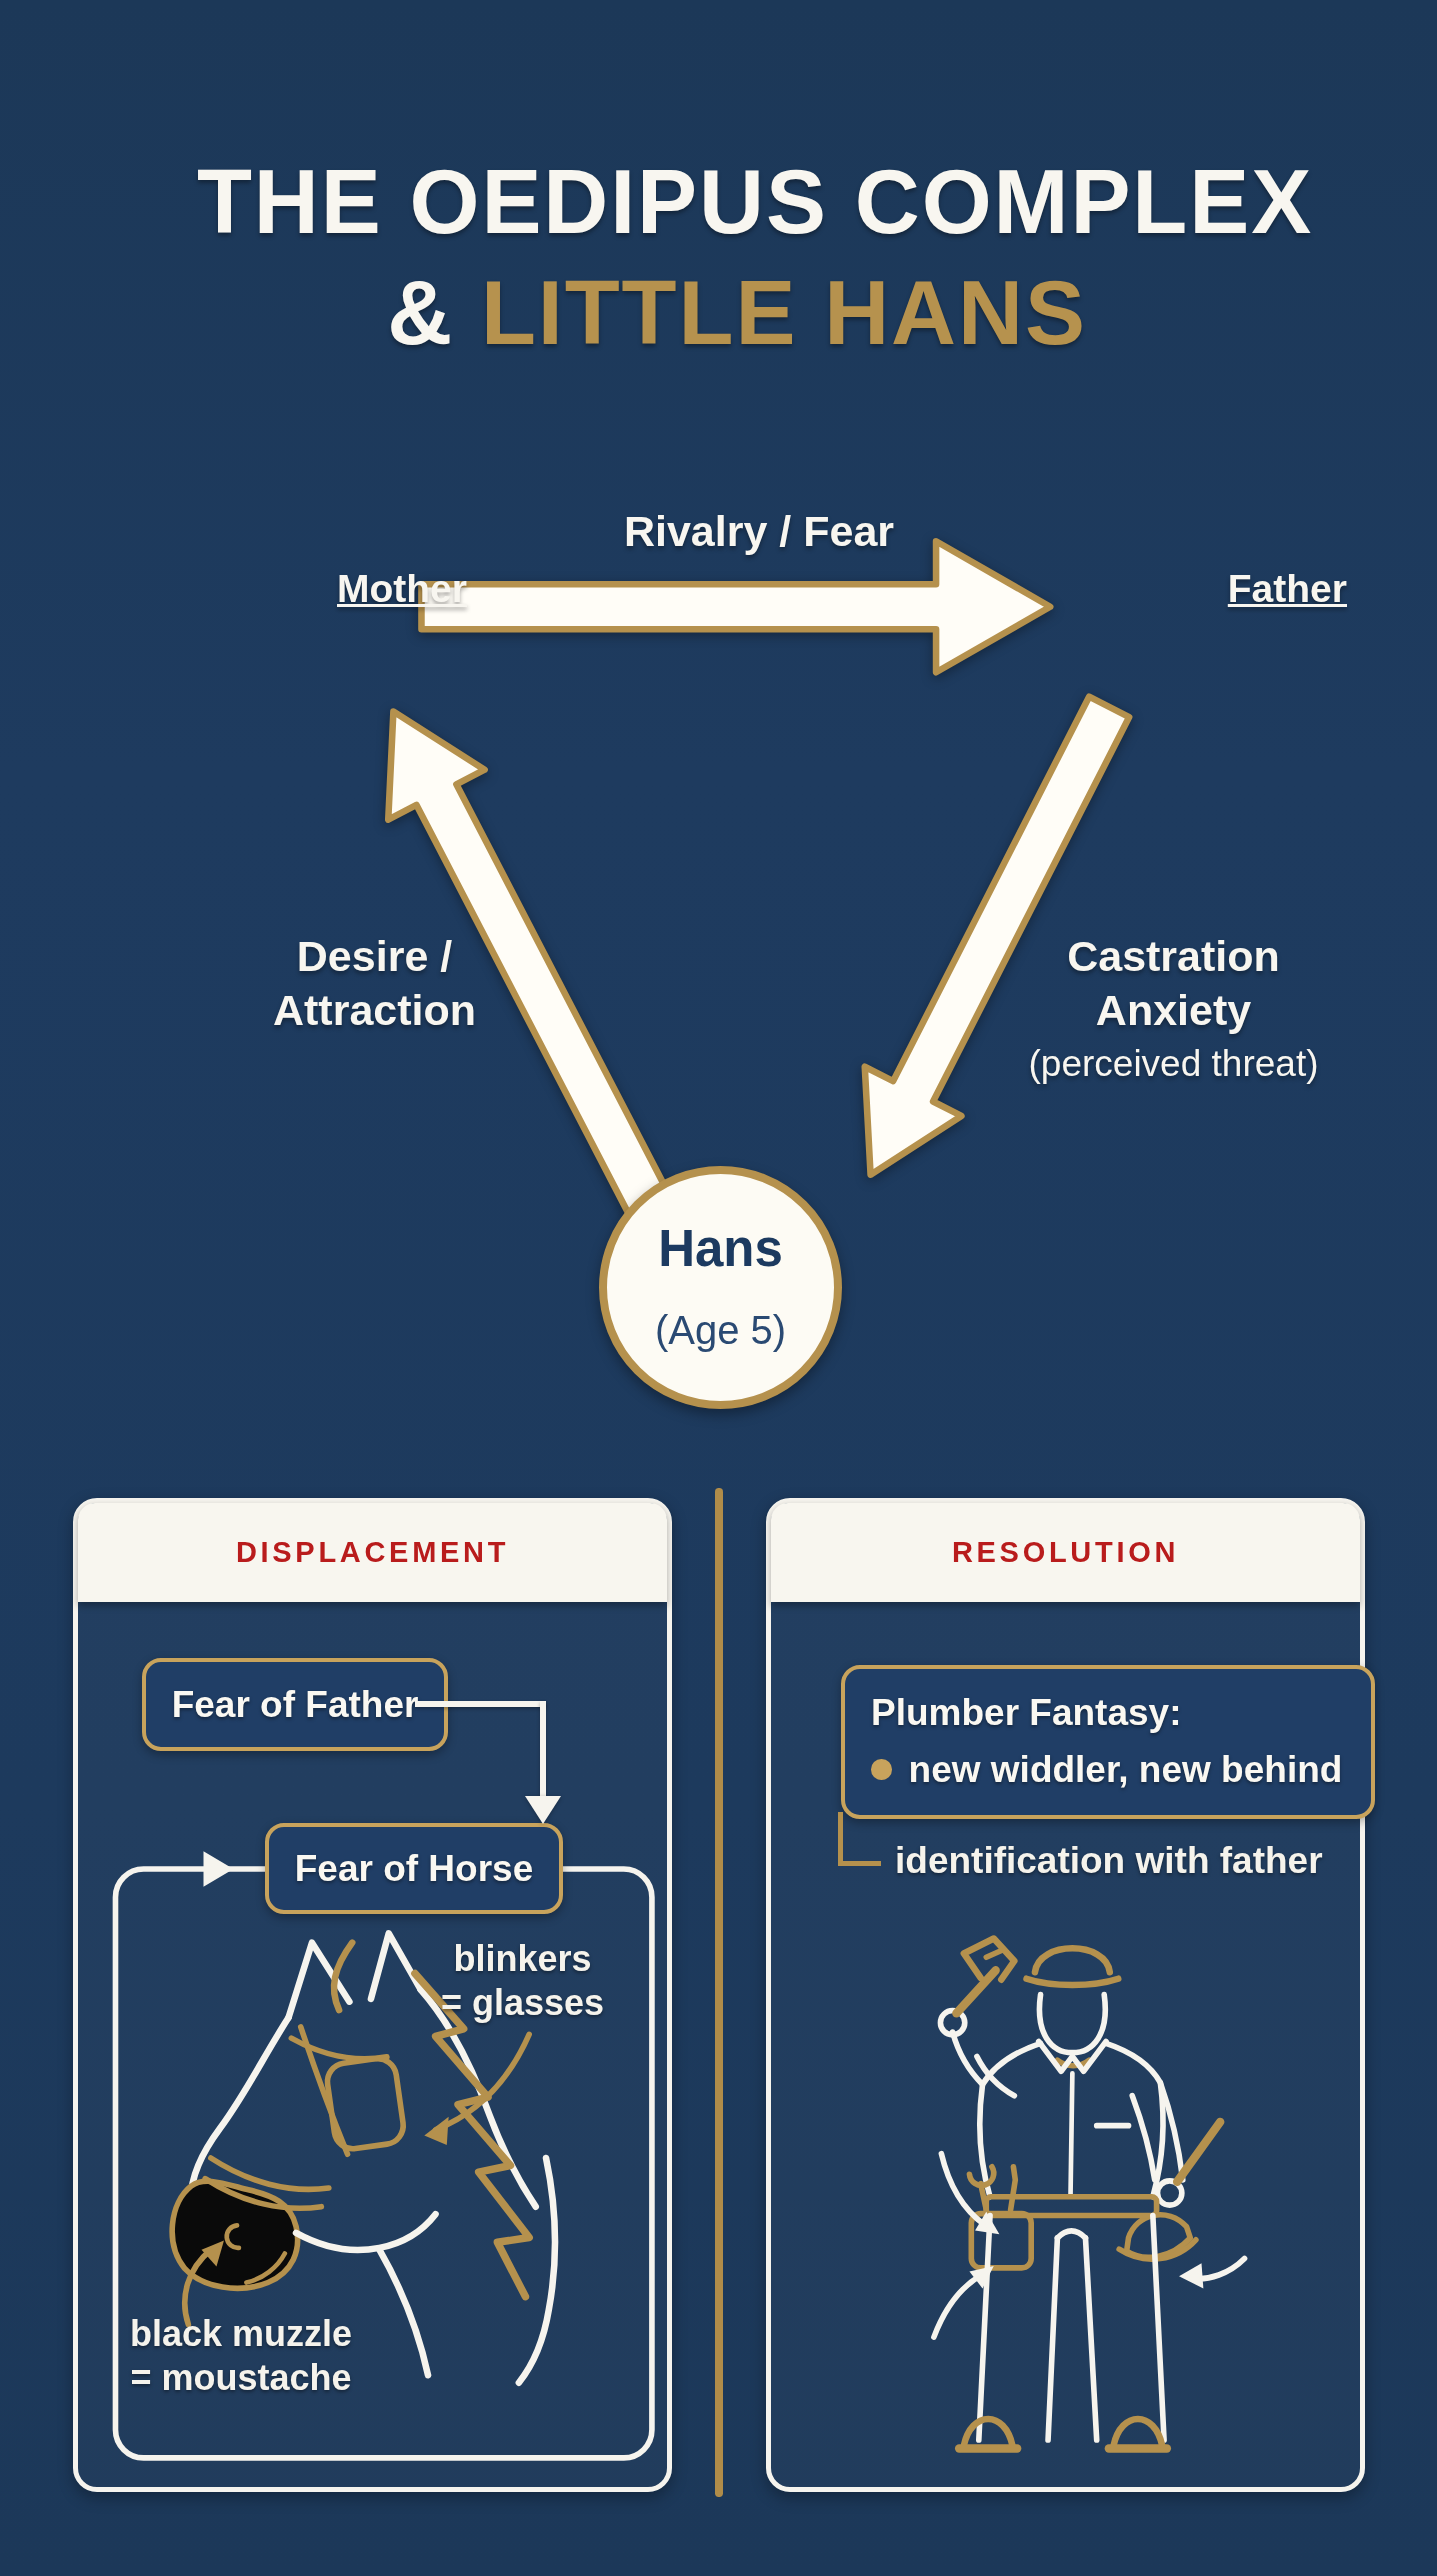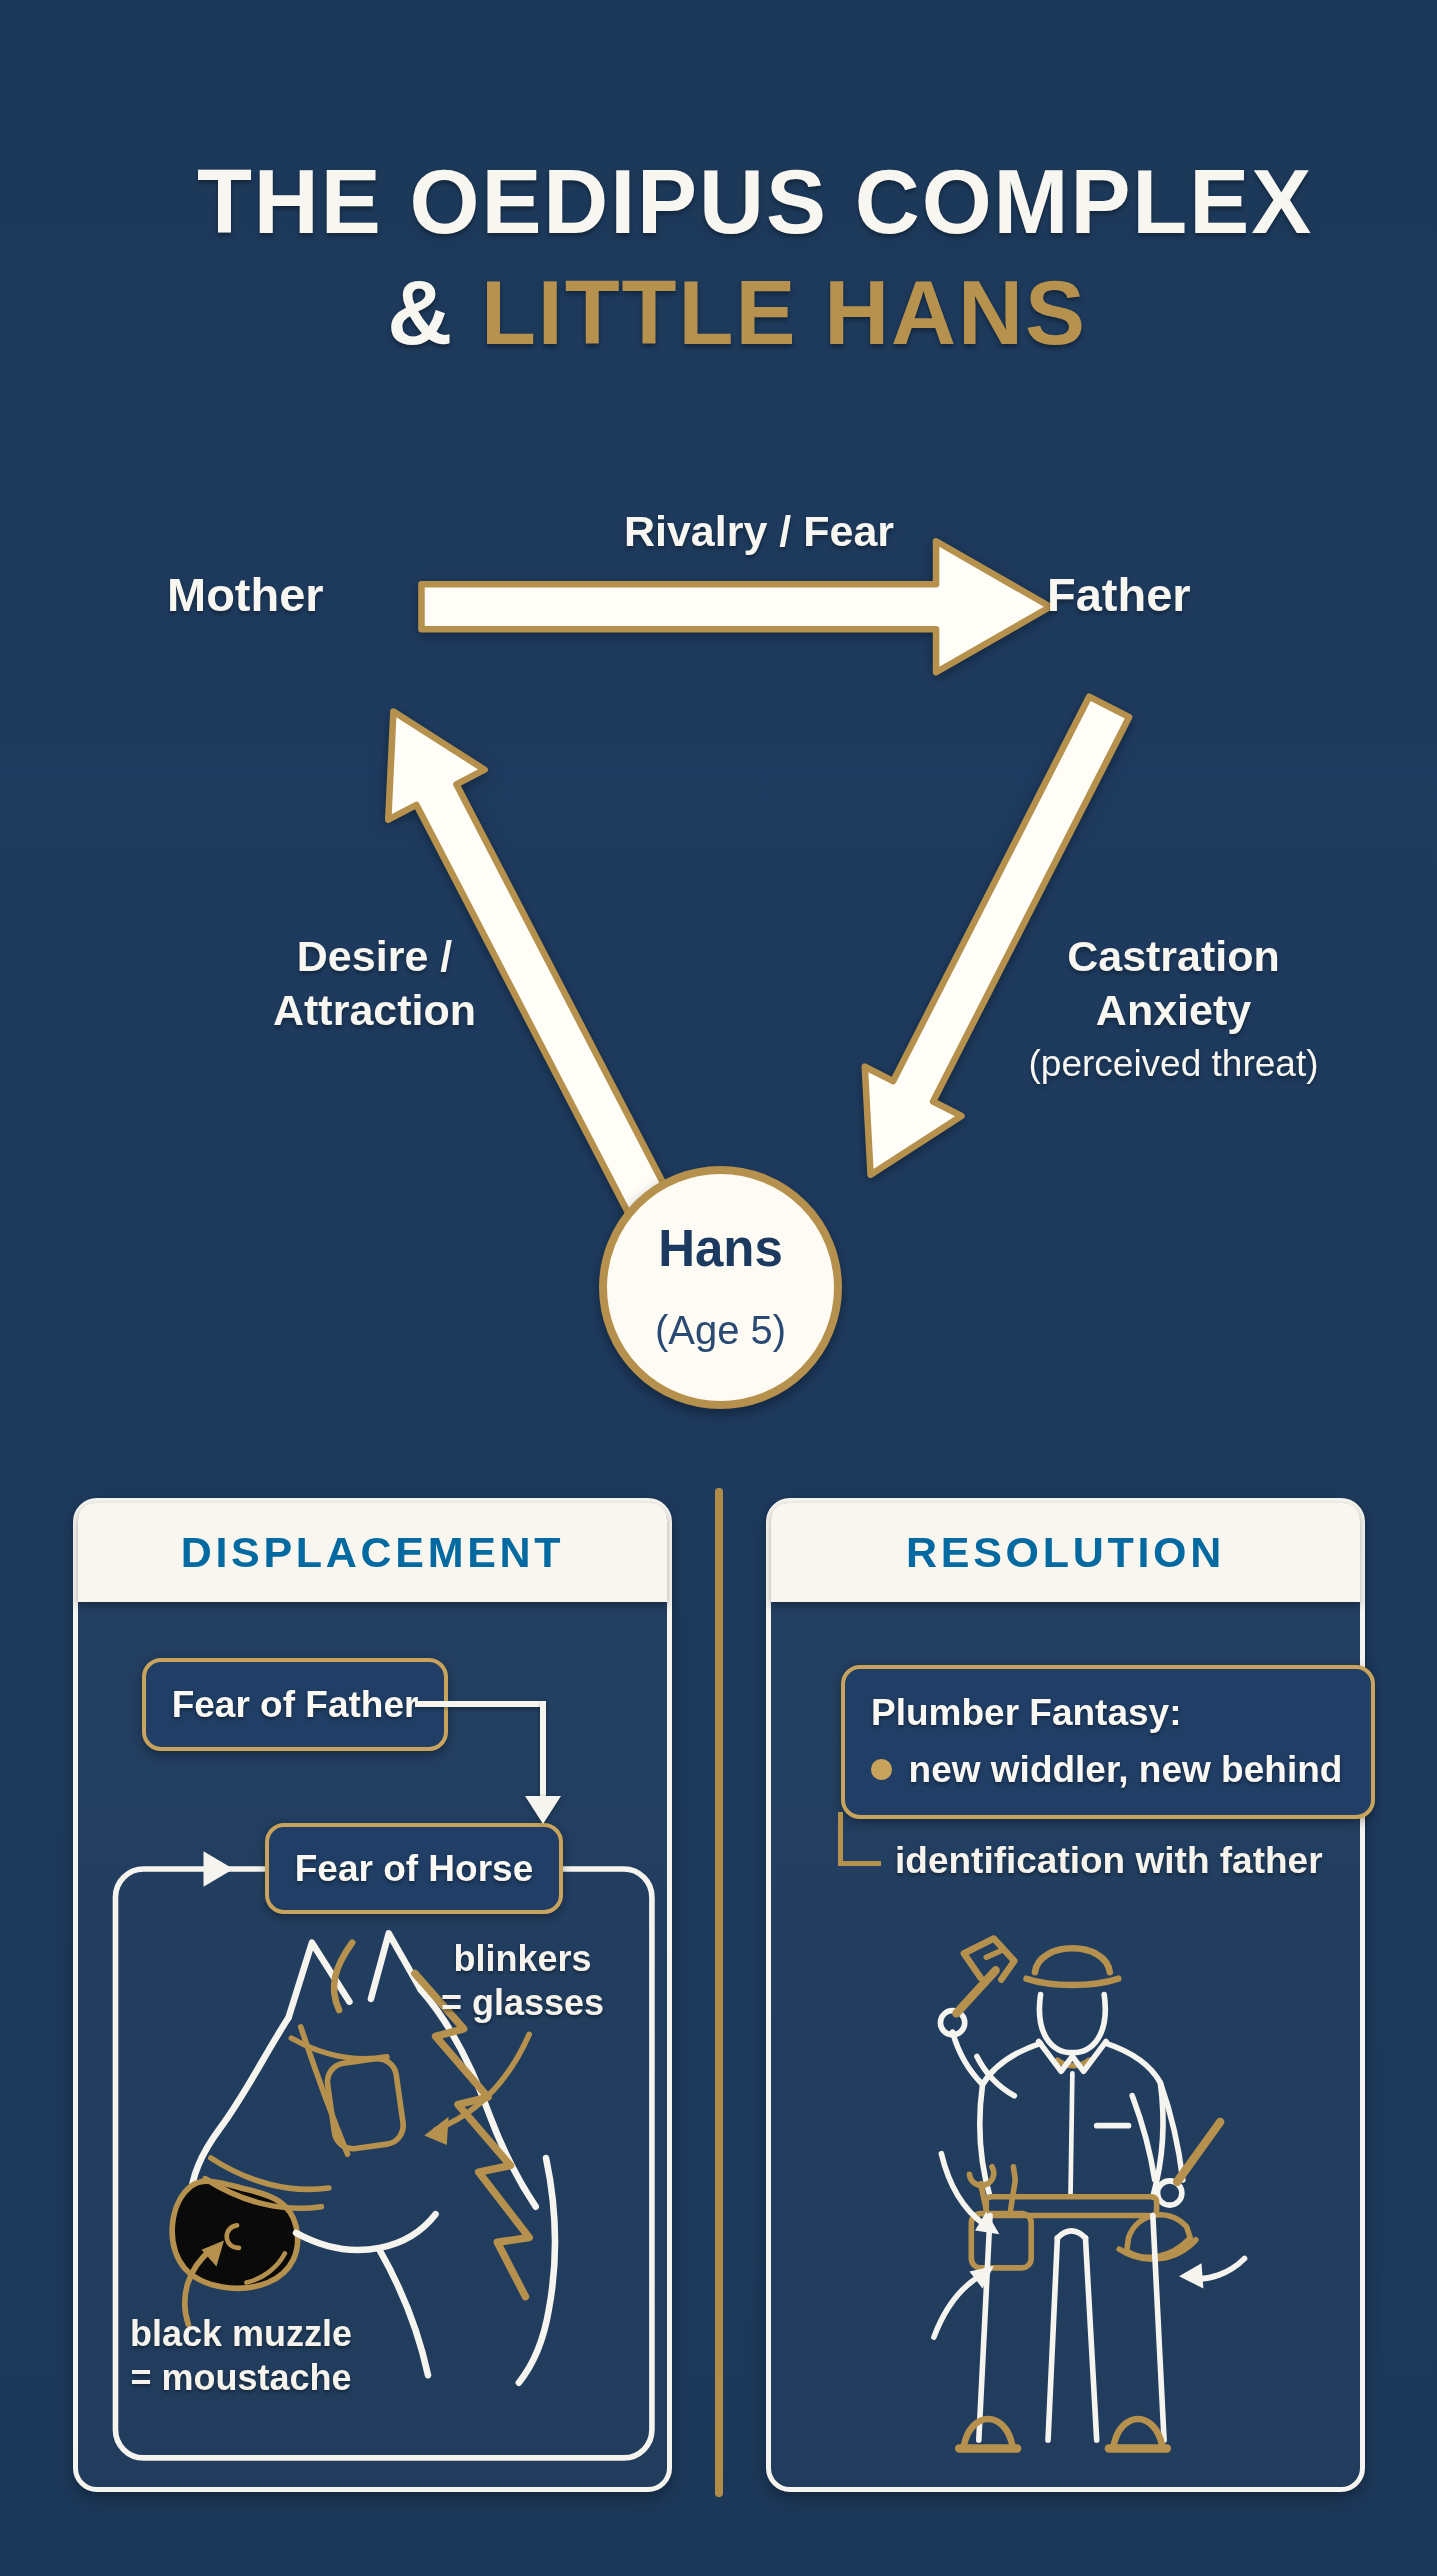--- a/index.html
+++ b/index.html
@@ -7,38 +7,38 @@
     position:relative;width:1438px;height:2576px;overflow:hidden;
     background:linear-gradient(180deg,#1c3858 0%,#1e3b5f 30%,#1d3a5d 70%,#1c3859 100%);
     font-family:"Liberation Sans","DejaVu Sans",sans-serif;
   }
   .abs{position:absolute;}
   .ctr{display:flex;align-items:center;justify-content:center;gap:32px;}
   .white-t{color:#f8f6f0;text-shadow:0 2.8px 4.7px rgba(0,0,0,.35);padding-left:36px;}
   .gold-t{color:#b6924e;text-shadow:0 2.8px 4.7px rgba(0,0,0,.35);}
   .title-line{width:100%;text-align:center;font-weight:bold;font-size:90px;letter-spacing:1.9px;line-height:1.0;}
   .tri-label{font-weight:bold;font-size:43px;line-height:1.26;text-align:center;}
-  .node-label{font-weight:bold;font-size:47px;text-align:left;}
+  .node-label{font-weight:bold;font-size:39px;text-align:right;text-decoration:underline;}
   .hans-circle{
     left:599px;top:1166px;width:243px;height:243px;border-radius:50%;
     background:#fdfbf4;border:8.4px solid #b5914d;box-sizing:border-box;
     flex-direction:column;box-shadow:0 5.6px 13px rgba(0,0,0,.35);z-index:5;
   }
   .hans-name{font-weight:bold;font-size:51px;color:#1c3a60;line-height:1.05;}
   .hans-age{font-size:40px;color:#2a4a73;line-height:1.15;}
   .panel{
     top:1498px;width:599px;height:994px;border:5.6px solid #f6f4ee;border-radius:24px;
     box-sizing:border-box;background:rgba(255,255,255,0.025);box-shadow:0 5.6px 15px rgba(0,0,0,.3);
   }
   .panel-header{
     position:absolute;top:0;left:0;right:0;height:99px;background:#f8f6ef;
     border-radius:17px 17px 0 0;display:flex;align-items:center;justify-content:center;
     box-shadow:0 3.7px 7.5px rgba(0,0,0,.3);
   }
-  .panel-title{font-weight:bold;font-size:43px;letter-spacing:3.7px;color:#0369a1;}
+  .panel-title{font-weight:bold;font-size:29px;letter-spacing:3.7px;color:#b91c1c;}
   .gold-box{
     border:4.7px solid #c8a35c;border-radius:19px;background:#203e66;box-sizing:border-box;
     box-shadow:0 3.7px 9.4px rgba(0,0,0,.3);z-index:3;margin-left:33px;
   }
   .gold-box .bx-label{font-weight:bold;font-size:37px;color:#faf8f2;text-shadow:0 1.9px 3.7px rgba(0,0,0,.4);}
   .wline{background:#f6f4ee;box-shadow:0 1.9px 3.7px rgba(0,0,0,.3);z-index:4;}
   .gline{background:#b5914d;z-index:4;}
   .note-t{font-weight:bold;font-size:36px;line-height:1.22;color:#f5f3ec;text-shadow:0 1.9px 3.7px rgba(0,0,0,.4);z-index:6;text-align:center;}
   .down-arrowhead{width:0;height:0;border-left:18px solid transparent;border-right:18px solid transparent;
     border-top:28px solid #f6f4ee;z-index:4;filter:drop-shadow(0 1.9px 1.9px rgba(0,0,0,.3));}

